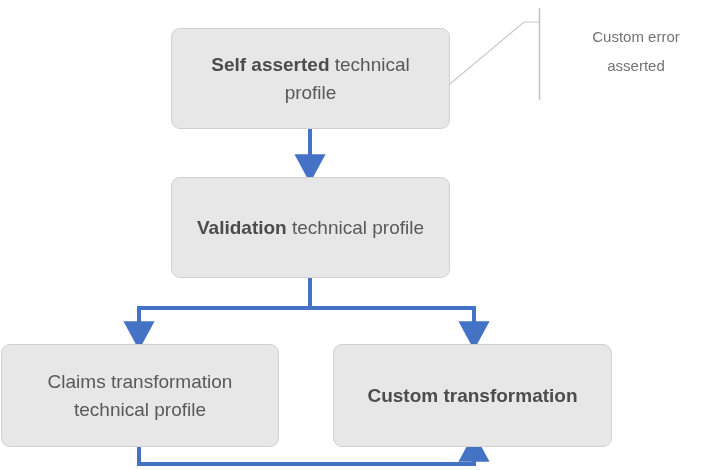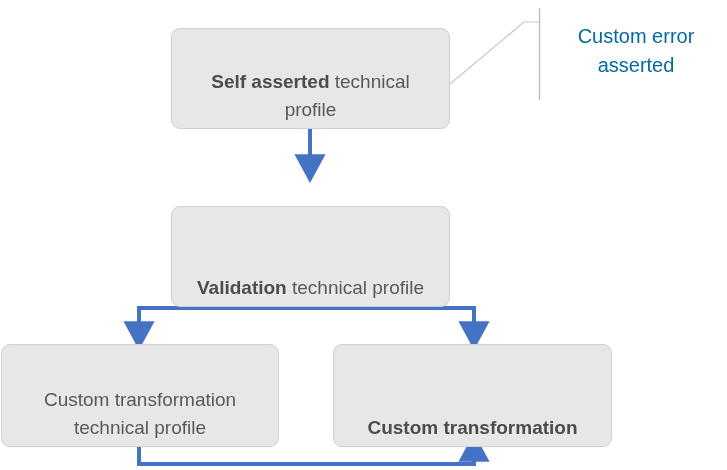--- a/index.html
+++ b/index.html
@@ -27,21 +27,21 @@
     height: 470px;
     pointer-events: none;
   }
   .node {
     position: absolute;
     box-sizing: border-box;
     background: #E8E7E7;
     border: 1px solid #D2D0D0;
     border-radius: 9px;
     display: flex;
-    align-items: flex-end;
+    align-items: center;
     justify-content: center;
     text-align: center;
     color: #595959;
     font-size: 19px;
     line-height: 28px;
     padding: 4px 14px;
   }
   .node .label {
     display: block;
     width: 100%;
@@ -54,42 +54,41 @@
     left: 171px;
     top: 28px;
     width: 279px;
     height: 101px;
   }
   #node-validation {
     left: 171px;
     top: 177px;
     width: 279px;
     height: 101px;
-    margin-top: 29px;
   }
   #node-claims-transformation-tp {
     left: 1px;
     top: 344px;
     width: 278px;
     height: 103px;
   }
   #node-claims-transformation {
     left: 333px;
     top: 344px;
     width: 279px;
     height: 103px;
   }
   .callout-text {
     position: absolute;
     left: 554px;
     top: 22px;
     width: 164px;
     text-align: center;
-    color: #0369a1;
-    font-size: 20px;
+    color: #737373;
+    font-size: 15px;
     line-height: 29px;
   }
 </style>
 </head>
 <body>
 
 <div id="diagram">
 
   <svg class="svg-layer" viewBox="0 0 727 470" width="727" height="470">
     <defs>
@@ -122,21 +121,21 @@
 
   <div class="node" id="node-self-asserted">
     <span class="label"><b>Self asserted</b><span> technical profile</span></span>
   </div>
 
   <div class="node" id="node-validation">
     <span class="label"><b>Validation</b><span> technical profile</span></span>
   </div>
 
   <div class="node" id="node-claims-transformation-tp">
-    <span class="label"><b></b><span>Custom transformation technical profile</span></span>
+    <span class="label"><b></b><span>Claims transformation technical profile</span></span>
   </div>
 
   <div class="node" id="node-claims-transformation">
     <span class="label"><b>Custom transformation</b><span></span></span>
   </div>
 
   <div class="callout-text">
     <div>Custom error</div>
     <div>asserted</div>
   </div>

